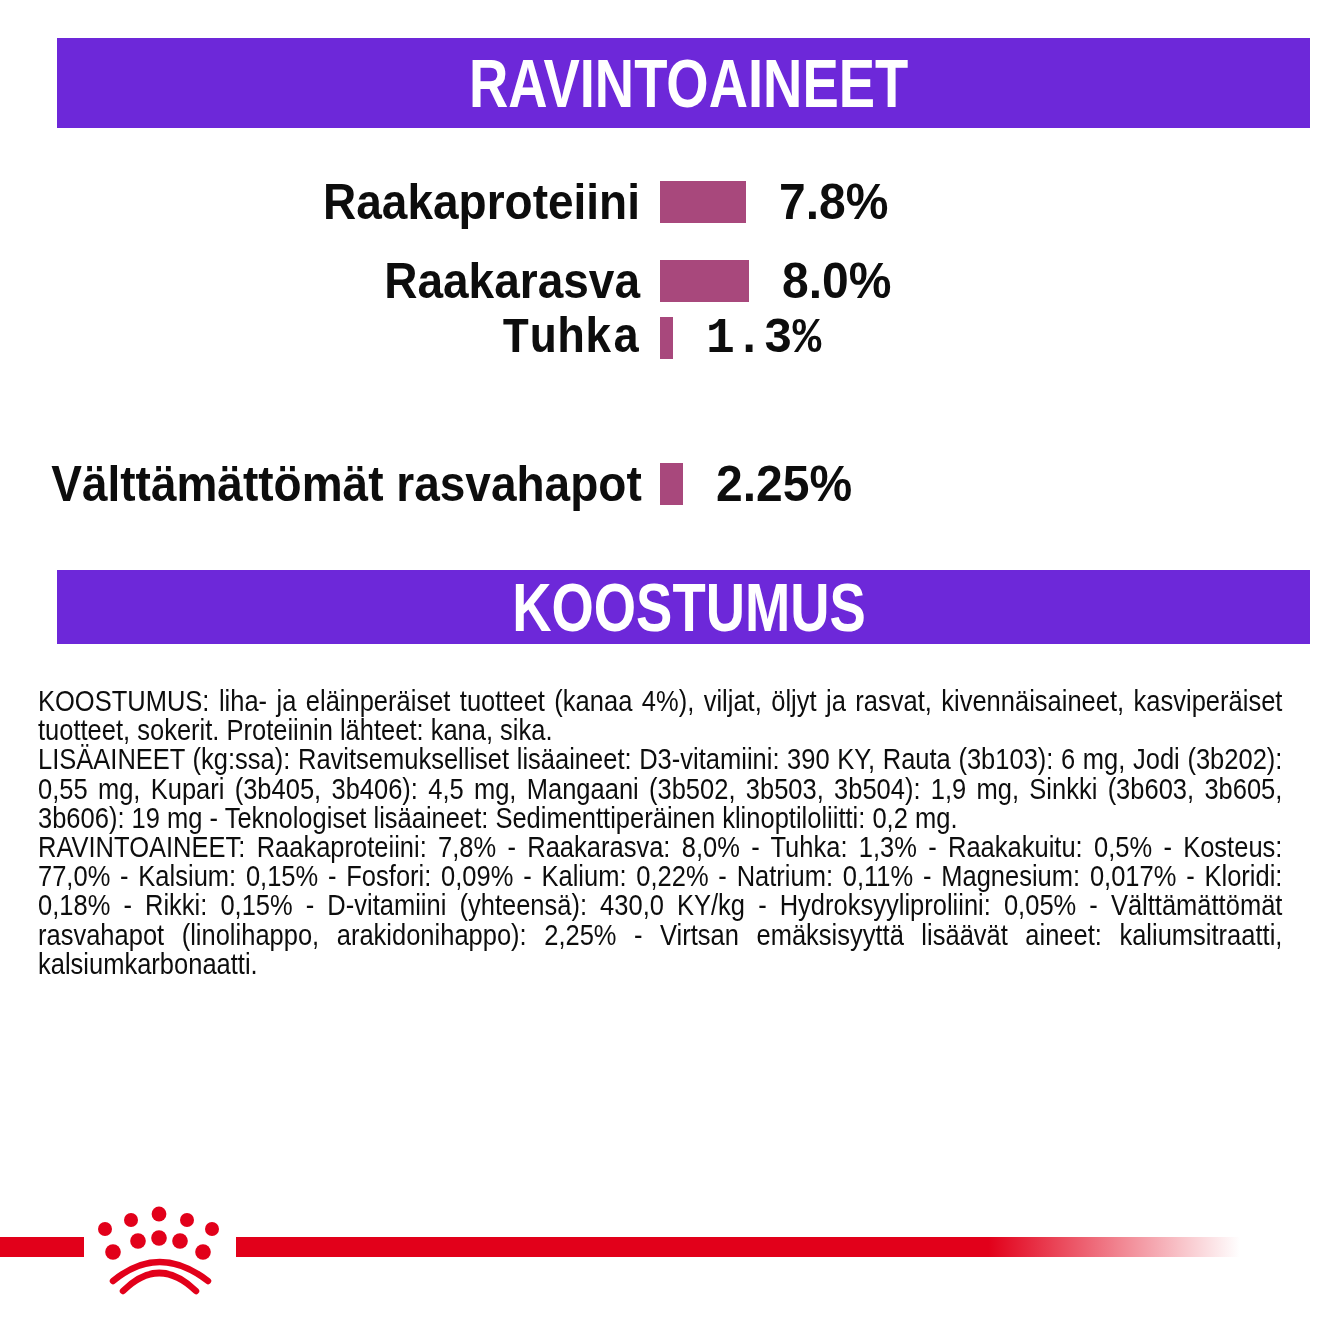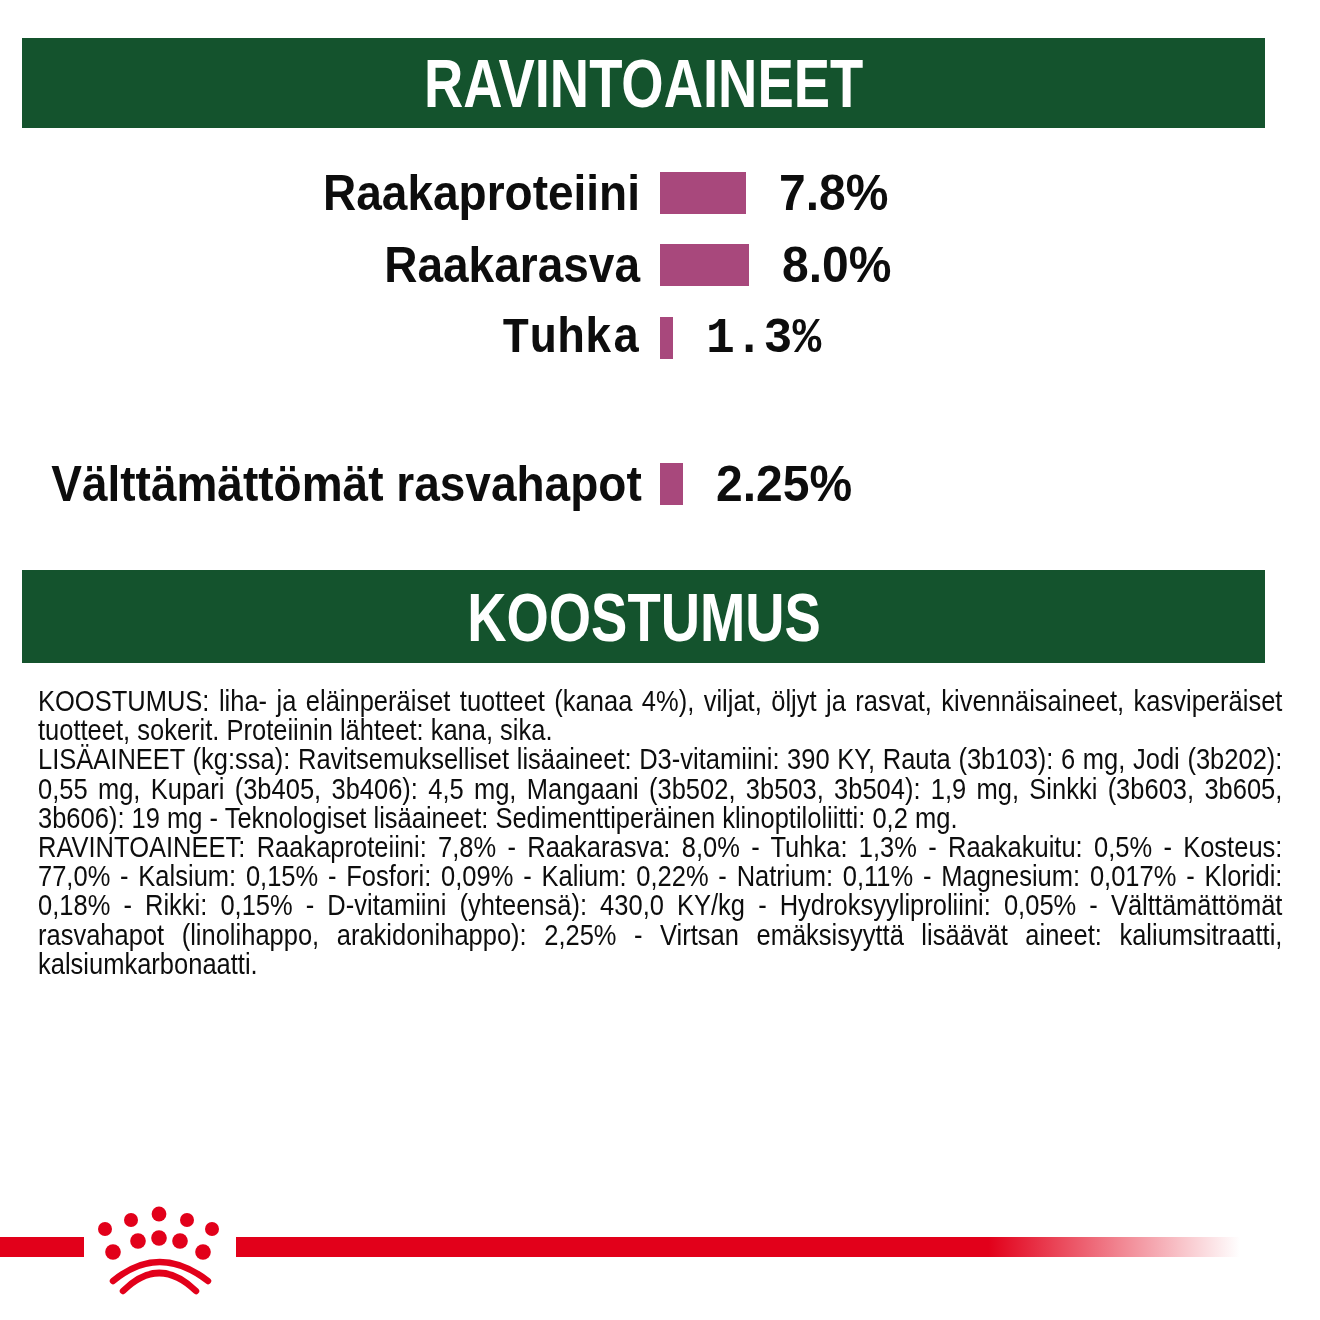--- a/index.html
+++ b/index.html
@@ -2,34 +2,34 @@
 <html><head>
 <meta charset="utf-8">
 <style>
   html,body{margin:0;padding:0;background:#ffffff;}
   .page{
     position:relative;width:1320px;height:1320px;overflow:hidden;
     background:#ffffff;font-family:"Liberation Sans",sans-serif;color:#0d0d0d;
   }
   
   .section-bar{
-    position:absolute;left:22px;width:1243px;background:#14532d;
-    display:flex;align-items:center;justify-content:center;
+    position:absolute;left:57px;width:1243px;background:#6d28d9;
+    display:flex;align-items:center;justify-content:center;padding-left:10px;
   }
   .section-bar.bar1{top:38px;height:90px;}
-  .section-bar.bar2{top:570px;height:93px;align-items:center;}
+  .section-bar.bar2{top:570px;height:74px;align-items:center;}
   .section-bar .bar-title{
     color:#ffffff;font-weight:bold;font-size:68px;letter-spacing:0px;
     transform:scaleX(0.80);transform-origin:50% 50%;white-space:nowrap;
   }
   
   .chart{position:absolute;left:0;top:155px;width:1320px;height:380px;}
   .chart-row{position:absolute;left:0;width:1320px;height:74px;display:flex;align-items:center;}
-  .chart-row.r0{top:1px;}
-  .chart-row.r1{top:73px;}
+  .chart-row.r0{top:10px;}
+  .chart-row.r1{top:89px;}
   .chart-row.r2{top:146px;font-family:Liberation Mono, monospace;}
   .chart-row.r3{top:219px;}
   .chart-row.r4{top:292px;}
   .bar-label{
     width:640px;flex:0 0 640px;text-align:right;font-weight:bold;font-size:50px;
     transform:scaleX(0.92);transform-origin:100% 50%;white-space:nowrap;
   }
   .bar-rect{height:42px;background:#A8487C;margin-left:20px;flex:0 0 auto;}
   .bar-value{
     margin-left:33px;font-weight:bold;font-size:50px;white-space:nowrap;

